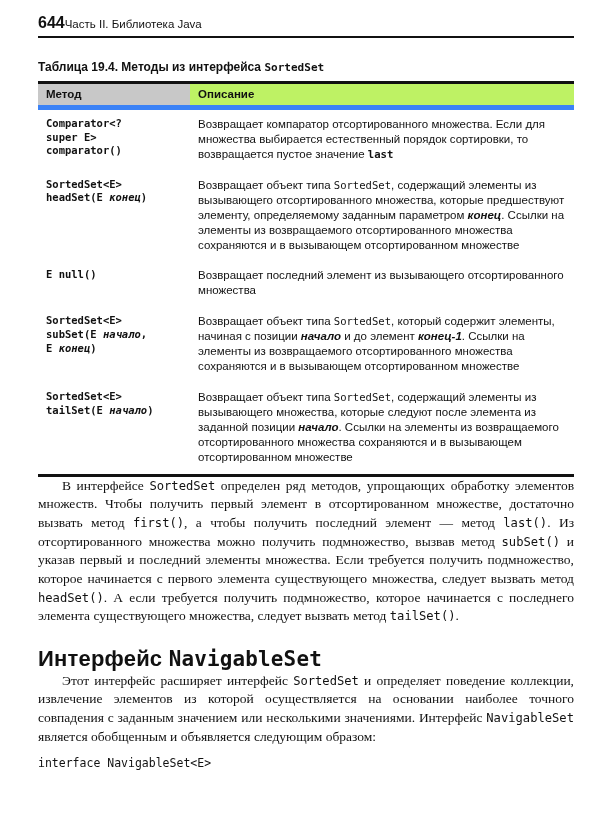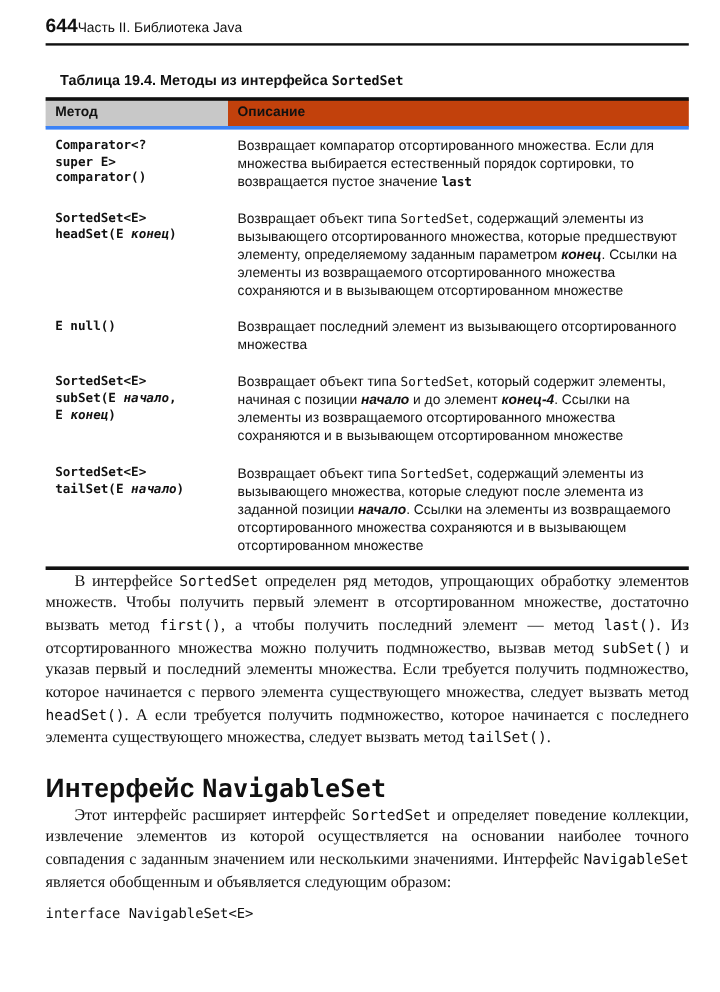--- a/index.html
+++ b/index.html
@@ -17,35 +17,35 @@
     padding-bottom: 4px;
     font-family: "Liberation Sans", sans-serif;
   }
   .page-number { font-weight: bold; font-size: 16px; }
   .chapter-title { font-size: 11.5px; }
 
   
   .table-caption {
     margin-top: 22px;
     font-family: "Liberation Sans", sans-serif;
-    font-weight: bold; font-size: 12px; margin-left: 12px;
+    font-weight: bold; font-size: 12px;
   }
   table.methods {
     margin-top: 7px; width: 100%;
     border-collapse: collapse;
     border-top: 3px solid #111;
     border-bottom: 3px solid #111;
     font-family: "Liberation Sans", sans-serif;
     font-size: 11.5px; line-height: 1.3;
   }
   table.methods thead th {
     background: #c8c8c8;
     text-align: left; font-weight: bold;
     padding: 3px 6px 3px 8px;
-    border-bottom: 3px solid #3b82f6;
+    border-bottom: 5px solid #3b82f6;
     font-size: 11.5px;
   }
   table.methods td {
     vertical-align: top;
     padding: 7px 6px 9px 8px;
   }
   td.method-cell {
     width: 152px;
     font-family: "DejaVu Sans Mono", monospace;
     font-weight: bold; font-size: 10.5px;
@@ -91,21 +91,21 @@
     <span class="page-number">644</span>
     <span class="chapter-title">Часть II. Библиотека Java</span>
   </div>
 
   <div class="table-caption"><span>Таблица 19.4. Методы из интерфейса </span><span class="seg-c">SortedSet</span></div>
 
   <table class="methods">
     <thead>
       <tr>
         <th style="background: rgb(200, 200, 200);">Метод</th>
-        <th style="background: #c2410c; margin-top: 22px;">Описание</th>
+        <th style="background: #bef264; margin-top: 22px;">Описание</th>
       </tr>
     </thead>
     <tbody id="table-body">
     <tr>
       <td class="method-cell"><span>Comparator&lt;?
 super E&gt;
 comparator()</span></td>
       <td class="desc-cell"><span>Возвращает компаратор отсортированного множества. Если для множества выбирается естественный порядок сортировки, то возвращается пустое значение </span><span class="seg-cb">last</span></td>
     </tr>
 
@@ -118,21 +118,21 @@
 
     <tr>
       <td class="method-cell"><span>E null()</span></td>
       <td class="desc-cell"><span>Возвращает последний элемент из вызывающего отсортированного множества</span></td>
     </tr>
 
     <tr>
       <td class="method-cell"><span>SortedSet&lt;E&gt;
 subSet(E </span><span class="seg-ib">начало</span><span>,
 E </span><span class="seg-ib">конец</span><span>)</span></td>
-      <td class="desc-cell"><span>Возвращает объект типа </span><span class="seg-c">SortedSet</span><span>, который содержит элементы, начиная с позиции </span><span class="seg-ib">начало</span><span> и до элемент </span><span class="seg-ib">конец-4</span><span>. Ссылки на элементы из возвращаемого отсортированного множества сохраняются и в вызывающем отсортированном множестве</span></td>
+      <td class="desc-cell"><span>Возвращает объект типа </span><span class="seg-c">SortedSet</span><span>, который содержит элементы, начиная с позиции </span><span class="seg-ib">начало</span><span> и до элемент </span><span class="seg-ib">конец-1</span><span>. Ссылки на элементы из возвращаемого отсортированного множества сохраняются и в вызывающем отсортированном множестве</span></td>
     </tr>
 
     <tr>
       <td class="method-cell"><span>SortedSet&lt;E&gt;
 tailSet(E </span><span class="seg-ib">начало</span><span>)</span></td>
       <td class="desc-cell"><span>Возвращает объект типа </span><span class="seg-c">SortedSet</span><span>, содержащий элементы из вызывающего множества, которые следуют после элемента из заданной позиции </span><span class="seg-ib">начало</span><span>. Ссылки на элементы из возвращаемого отсортированного множества сохраняются и в вызывающем отсортированном множестве</span></td>
     </tr>
   </tbody>
   </table>
 

